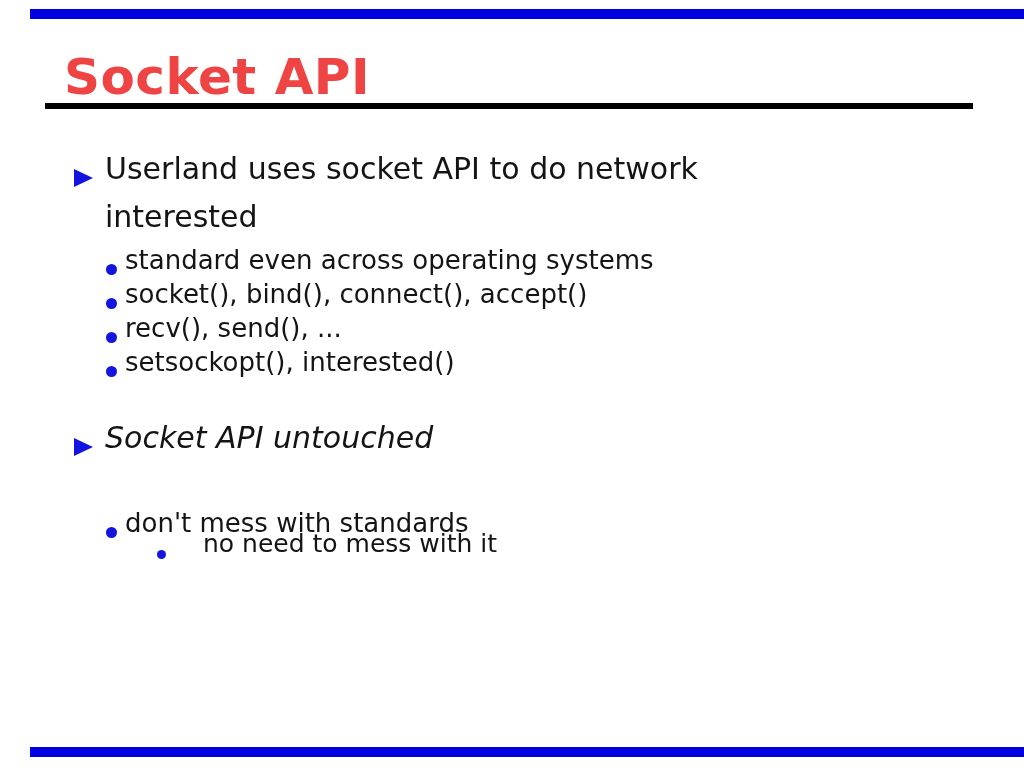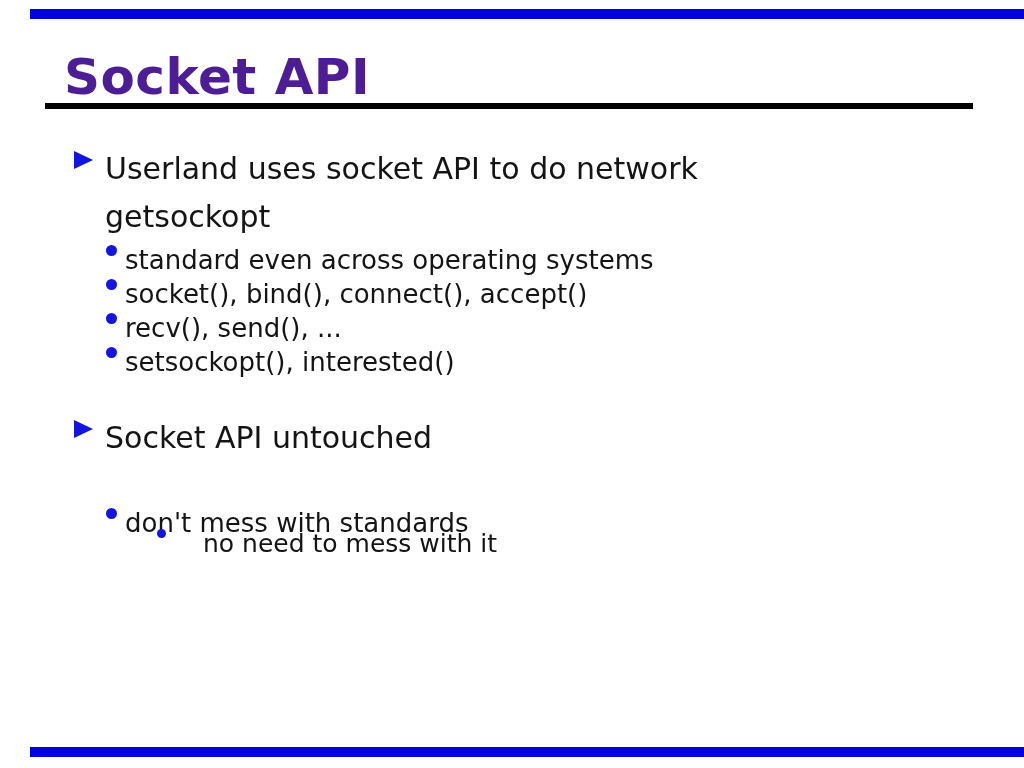--- a/index.html
+++ b/index.html
@@ -25,35 +25,35 @@
     background: var(--bar-blue);
   }
   .decor-bar.top { top: 9px; }
   .decor-bar.bottom { top: 747px; }
 
   .slide-title {
     position: absolute;
     left: 64px; top: 50px;
     font-size: 50px;
     line-height: 1.1;
-    color: #4c1d95;
+    color: #ef4444;
     letter-spacing: 0.5px;
     white-space: nowrap;
   }
   .title-rule {
     position: absolute;
     left: 45px; top: 103px;
     width: 928px; height: 6px;
     background: var(--rule);
   }
 
   .row {
     position: absolute;
     display: flex;
-    align-items: flex-start;
+    align-items: flex-end;
     white-space: nowrap;
   }
   .row.l1 { left: 74px; font-size: 30px; line-height: 36px; }
   .row.l1cont { left: 105px; font-size: 30px; line-height: 36px; }
   .row.l2 { left: 106px; font-size: 26px; line-height: 30px; }
   .row.l3 { left: 157px; font-size: 25px; line-height: 30px; gap: 28px; }
 
   .tri {
     width: 0; height: 0;
     border-left: 19px solid var(--accent-blue);
@@ -71,41 +71,41 @@
   }
   .dot.small { width: 9px; height: 9px; margin-right: 9px; }
 
   
   .pos-b1a { top: 151px; }
   .pos-b1b { top: 199px; }
   .pos-s1  { top: 245px; }
   .pos-s2  { top: 279px; }
   .pos-s3  { top: 313px; }
   .pos-s4  { top: 347px; }
-  .pos-b2  { top: 420px; }
+  .pos-b2  { top: 420px; font-style: italic; }
   .pos-s5  { top: 461px; margin-top: 47px; }
   .pos-s6  { top: 495px; }
   .pos-s7  { top: 529px; }
 </style>
 </head>
 <body>
 
 <div class="slide">
 
   <div class="decor-bar top"></div>
 
   <h1 class="slide-title">Socket API</h1>
   <div class="title-rule"></div>
 
   <div class="row l1 pos-b1a">
     <span class="tri"></span>
     <span>Userland uses socket API to do network</span>
   </div>
   <div class="row l1cont pos-b1b">
-    <span>getsockopt</span>
+    <span>interested</span>
   </div>
 
   <div class="row l2 pos-s1">
     <span class="dot"></span>
     <span>standard even across operating systems</span>
   </div>
   <div class="row l2 pos-s2">
     <span class="dot"></span>
     <span>socket(), bind(), connect(), accept()</span>
   </div>

